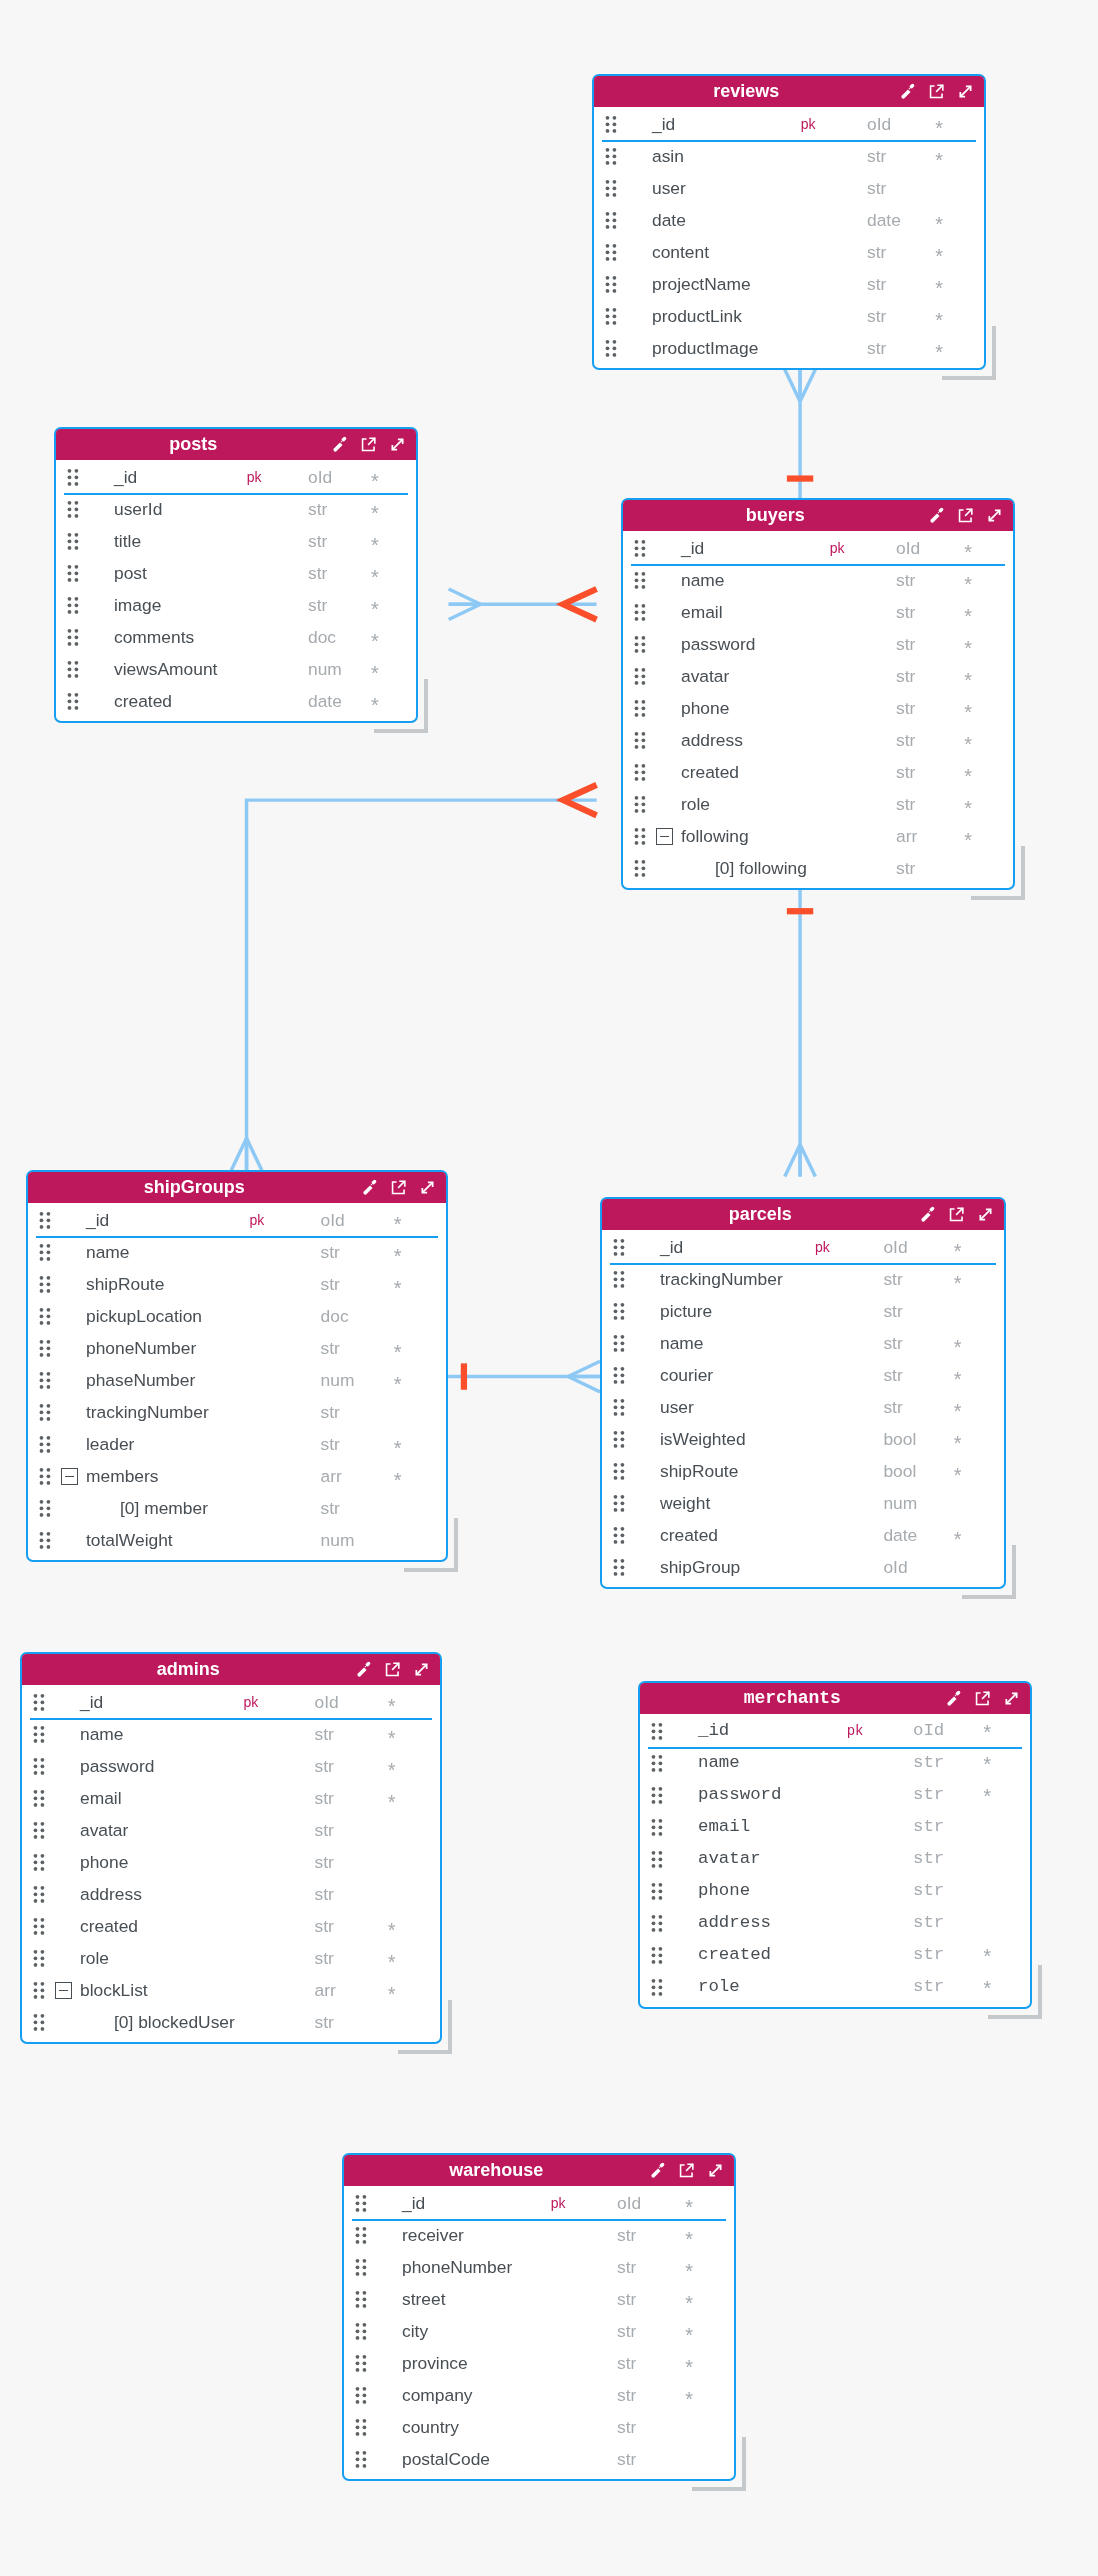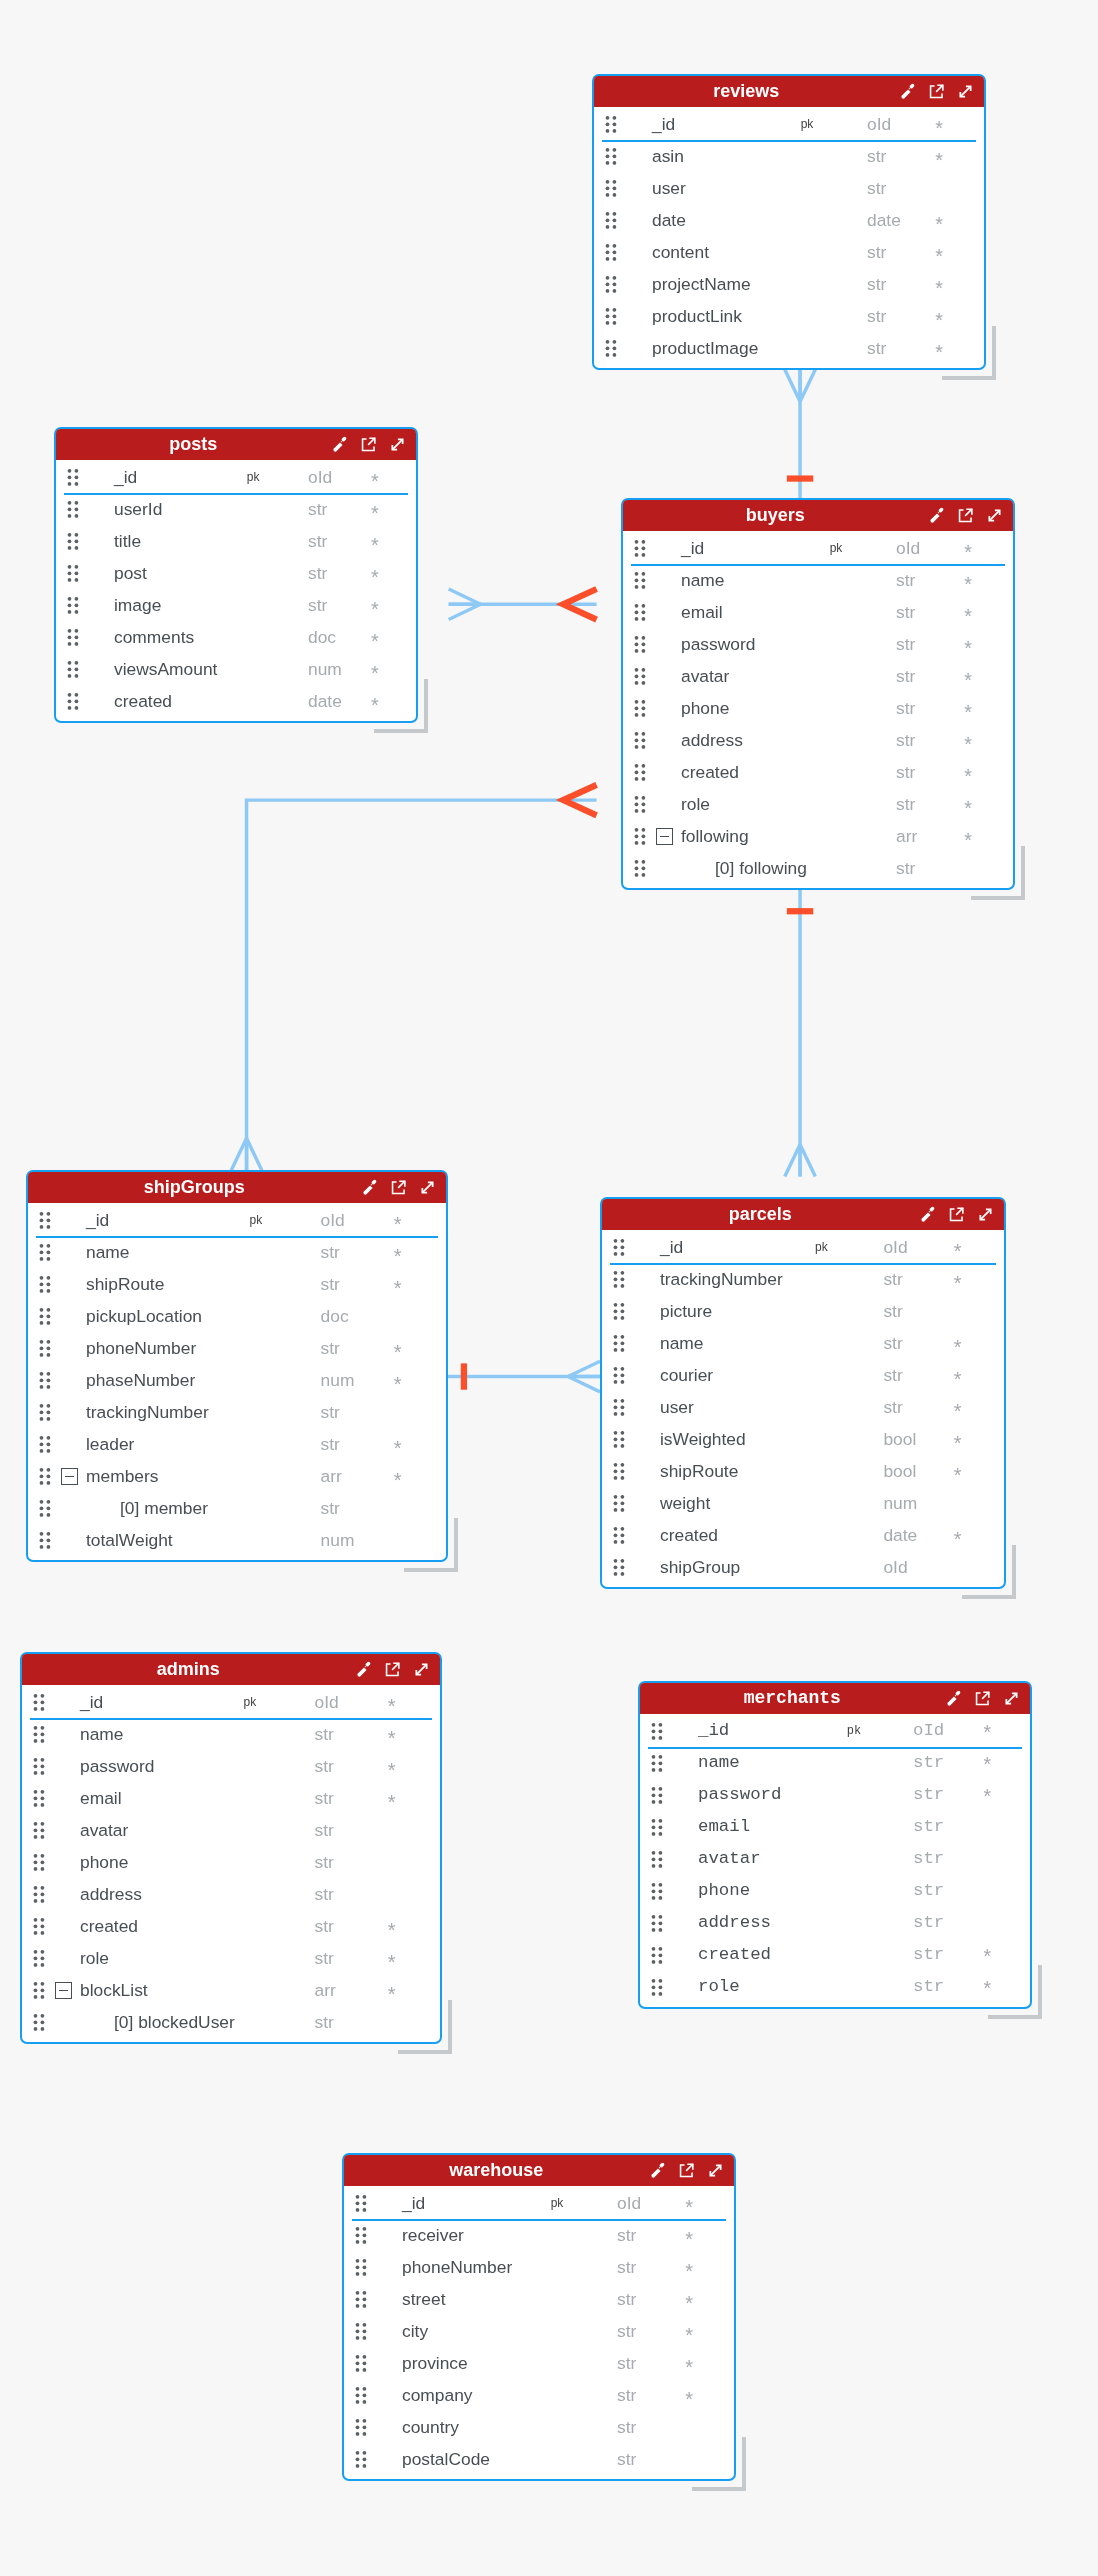--- a/index.html
+++ b/index.html
@@ -1,36 +1,36 @@
 <!DOCTYPE html>
 <html style="font-size:11px"><head>
 <meta charset="utf-8">
 <style>
   html,body{margin:0;padding:0;background:#f7f7f7;font-family:"Liberation Sans","DejaVu Sans",sans-serif;}
   #canvas{position:relative;width:1098px;height:2576px;background:#f7f7f7;overflow:hidden;}
   #rels{position:absolute;left:0;top:0;z-index:0;}
   .table{position:absolute;z-index:1;background:#ffffff;border:2.1px solid #169ff2;border-radius:7px;box-sizing:border-box;}
   .tshadow{position:absolute;right:-11.8px;bottom:-11.8px;width:50px;height:50px;
            border-right:4.9px solid #c6c9cb;border-bottom:4.9px solid #c6c9cb;}
-  .hdr{position:relative;height:31px;background:#b91c1c;border-radius:4.2px 4.2px 0 0;
+  .hdr{position:relative;height:31px;background:#be185d;border-radius:4.2px 4.2px 0 0;
        display:flex;align-items:center;cursor:move;}
   .title{flex:1;text-align:center;color:#ffffff;font-size:18px;font-weight:bold;line-height:31px;
          white-space:nowrap;overflow:hidden;}
   .hicons{display:flex;gap:9.7px;margin:0 9px 0 0;flex:0 0 auto;}
   .hicons svg{width:19px;height:19px;display:block;cursor:pointer;}
   .rows{position:relative;padding:1.4px 0 8.3px 0;text-align:center;}
   .row{position:relative;height:32px;}
   .handle{position:absolute;left:10.4px;top:6.3px;width:14.6px;height:19.4px;cursor:grab;}
   .fname{position:absolute;left:58px;top:0;line-height:32px;font-size:17.4px;color:#474e54;white-space:nowrap;}
   .row.child .fname{left:92px;}
   .row.collapse .fname{left:58px;}
   .cbox{position:absolute;left:33px;top:7.6px;width:16.7px;height:16.7px;box-sizing:border-box;
         border:1.4px solid #474e54;background:#fff;cursor:pointer;}
   .cline{position:absolute;left:2.8px;right:2.8px;top:50%;height:1.4px;margin-top:-0.7px;background:#474e54;}
-  .pk{position:absolute;left:53%;top:0;line-height:32px;font-size:12px;color:#404040;}
+  .pk{position:absolute;left:53%;top:0;line-height:32px;font-size:14px;color:#be185d;}
   .ftype{position:absolute;left:70%;top:0;line-height:32px;font-size:17.4px;color:#a6abaf;}
   .star{position:absolute;left:87.5%;top:3.5px;line-height:32px;font-size:20px;color:#a6abaf;}
   .idline{position:absolute;left:8.3px;right:8.3px;top:33px;height:2.1px;background:#169ff2;z-index:2;}
 </style>
 </head>
 <body>
 
 <div id="canvas">
   <svg id="rels" width="1098" height="2576" viewBox="0 0 1581 3709">
       <g>

